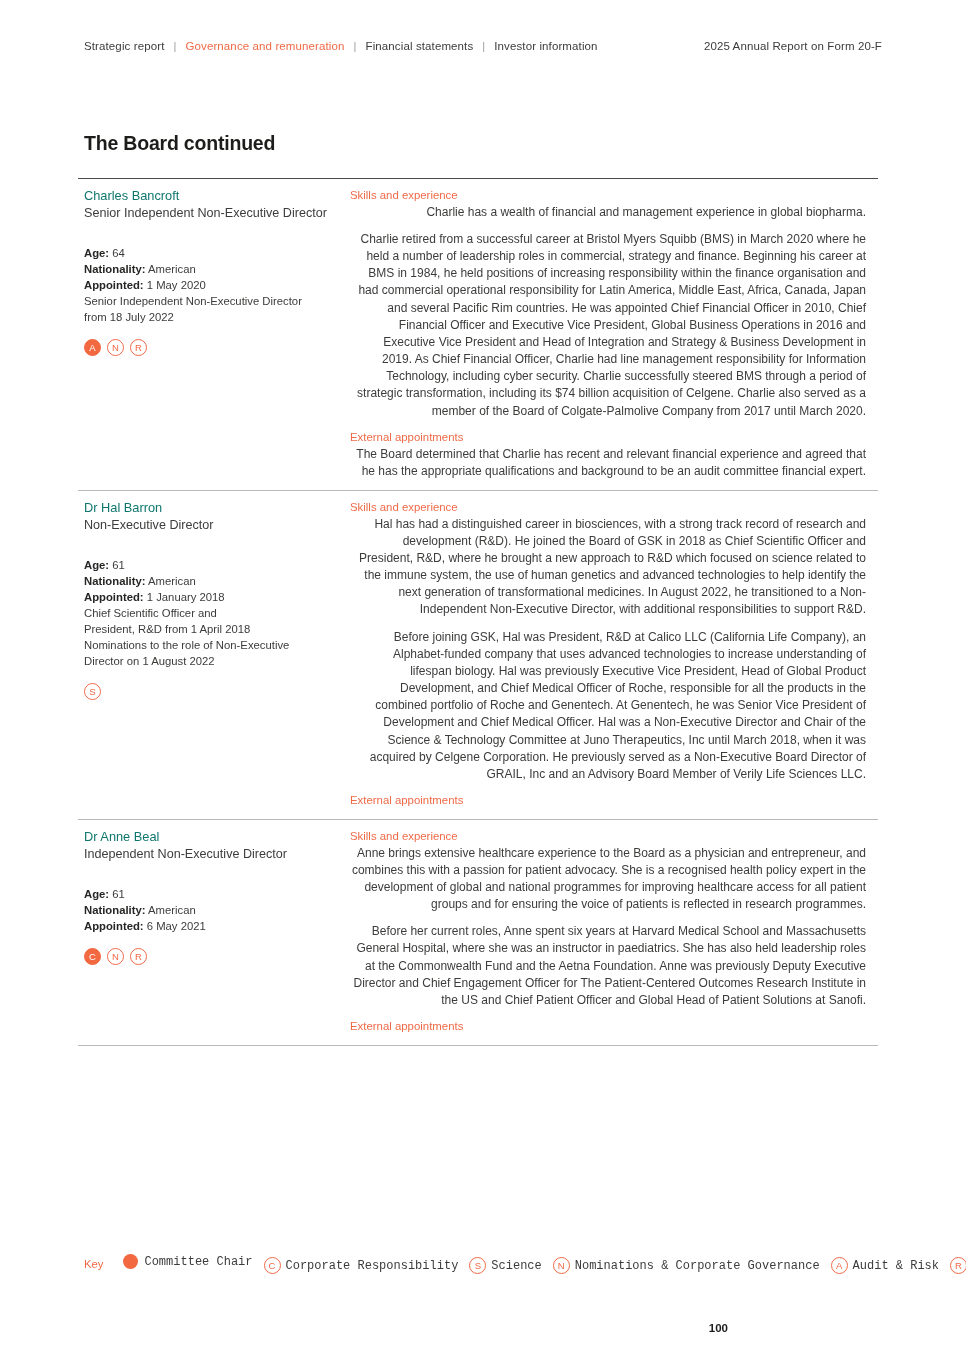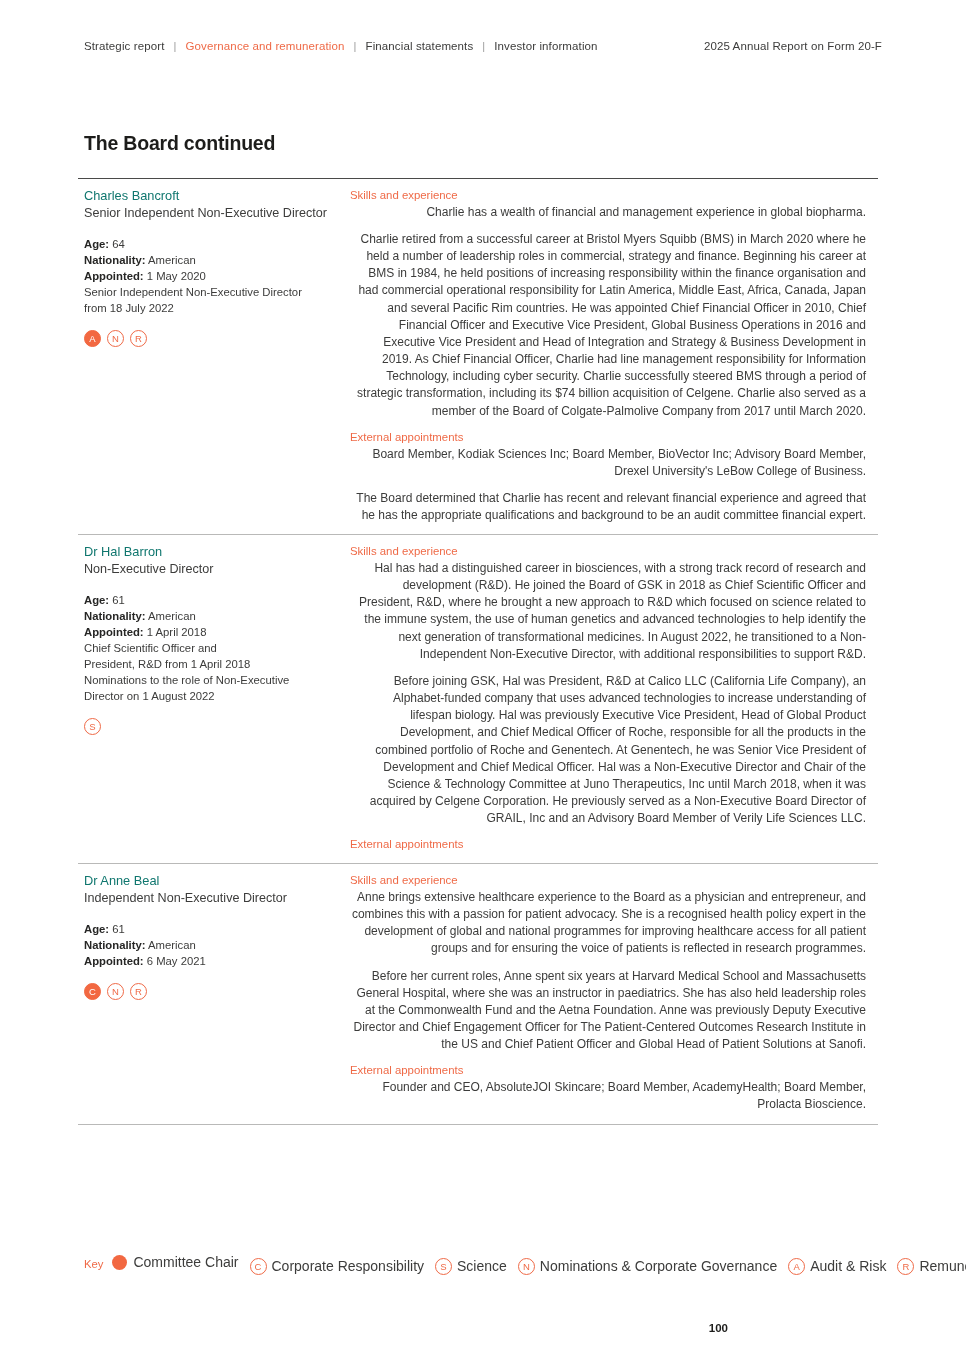--- a/index.html
+++ b/index.html
@@ -101,21 +101,21 @@
     line-height: 1.25;
     margin: 0 0 1px 0;
   }
   .bio-role {
     color: #3c3c3b;
     font-size: 12.6px;
     line-height: 1.28;
     margin: 0;
   }
   .bio-meta {
-    margin-top: 15px;
+    margin-top: 24px;
     font-size: 11.3px;
     line-height: 1.42;
     color: #3c3c3b;
   }
   .bio-meta .lbl { font-weight: 700; color: #262625; }
   .bio-meta .extra-line { display: block; }
 
   
   .badges {
     margin-top: 14px;
@@ -170,29 +170,29 @@
     top: 1254px;
     width: 800px;
     display: flex;
     align-items: center;
     font-size: 11.3px;
     color: #3c3c3b;
     white-space: nowrap;
   }
   .key-label {
     color: #ef6a47;
-    margin-right: 9px;
+    margin-right: 20px;
   }
   .key-item {
     display: inline-flex;
     align-items: center;
     margin-right: 11px;
   }
   .key-item .badge { margin-right: 5px; }
-  .key-item .key-text { font-size: 14px; }
+  .key-item .key-text { font-size: 12px; font-family: Liberation Mono, monospace; }
   .key-dot {
     width: 15px;
     height: 15px;
     border-radius: 50%;
     background: #f26841;
     display: inline-block;
     margin-right: 6px;
     flex: 0 0 auto;
   }
 
@@ -250,33 +250,32 @@
               <span class="badge outline">
                 <span>R</span>
               </span>
             </div>
           </div>
           <div class="bio-right">
             <div class="sect-head">Skills and experience</div>
             <p class="body-p">Charlie has a wealth of financial and management experience in global biopharma.</p>
             <p class="body-p">Charlie retired from a successful career at Bristol Myers Squibb (BMS) in March 2020 where he held a number of leadership roles in commercial, strategy and finance. Beginning his career at BMS in 1984, he held positions of increasing responsibility within the finance organisation and had commercial operational responsibility for Latin America, Middle East, Africa, Canada, Japan and several Pacific Rim countries. He was appointed Chief Financial Officer in 2010, Chief Financial Officer and Executive Vice President, Global Business Operations in 2016 and Executive Vice President and Head of Integration and Strategy &amp; Business Development in 2019. As Chief Financial Officer, Charlie had line management responsibility for Information Technology, including cyber security. Charlie successfully steered BMS through a period of strategic transformation, including its $74 billion acquisition of Celgene. Charlie also served as a member of the Board of Colgate-Palmolive Company from 2017 until March 2020.</p>
             <div class="sect-head">External appointments</div>
-            <p class="body-p">Board Member, Kodiak Sciences Inc; Board Member, BioVector Inc; Advisory Board Member, Drexel University's LeBow College of Business.</p>
             <p class="body-p">The Board determined that Charlie has recent and relevant financial experience and agreed that he has the appropriate qualifications and background to be an audit committee financial expert.</p>
           </div>
         </div>
         <div class="rule-mid"></div>
         <div class="bio-row">
           <div class="bio-left">
             <div class="bio-name">Dr Hal Barron</div>
             <div class="bio-role">Non-Executive Director</div>
             <div class="bio-meta">
               <div><span class="lbl">Age:</span> <span>61</span></div>
               <div><span class="lbl">Nationality:</span> <span>American</span></div>
-              <div><span class="lbl">Appointed:</span> <span>1 April 2018</span></div>
+              <div><span class="lbl">Appointed:</span> <span>1 January 2018</span></div>
               <span class="extra-line">Chief Scientific Officer and</span>
               <span class="extra-line">President, R&amp;D from 1 April 2018</span>
               <span class="extra-line">Nominations to the role of Non-Executive</span>
               <span class="extra-line">Director on 1 August 2022</span>
             </div>
             <div class="badges">
               <span class="badge outline">
                 <span>S</span>
               </span>
             </div>
@@ -308,21 +307,20 @@
               <span class="badge outline">
                 <span>R</span>
               </span>
             </div>
           </div>
           <div class="bio-right">
             <div class="sect-head">Skills and experience</div>
             <p class="body-p">Anne brings extensive healthcare experience to the Board as a physician and entrepreneur, and combines this with a passion for patient advocacy. She is a recognised health policy expert in the development of global and national programmes for improving healthcare access for all patient groups and for ensuring the voice of patients is reflected in research programmes.</p>
             <p class="body-p">Before her current roles, Anne spent six years at Harvard Medical School and Massachusetts General Hospital, where she was an instructor in paediatrics. She has also held leadership roles at the Commonwealth Fund and the Aetna Foundation. Anne was previously Deputy Executive Director and Chief Engagement Officer for The Patient-Centered Outcomes Research Institute in the US and Chief Patient Officer and Global Head of Patient Solutions at Sanofi.</p>
             <div class="sect-head">External appointments</div>
-            <p class="body-p">Founder and CEO, AbsoluteJOI Skincare; Board Member, AcademyHealth; Board Member, Prolacta Bioscience.</p>
           </div>
         </div>
         <div class="rule-mid"></div>
       </div>
   </div>
 
   <div class="key-bar">
     <span class="key-label">Key</span>
     <span id="key-items"><span class="key-item">
           <span class="key-dot"></span>

